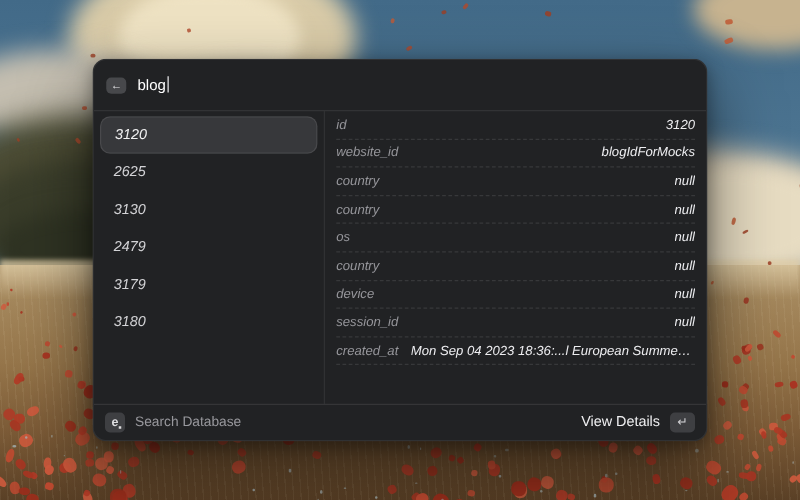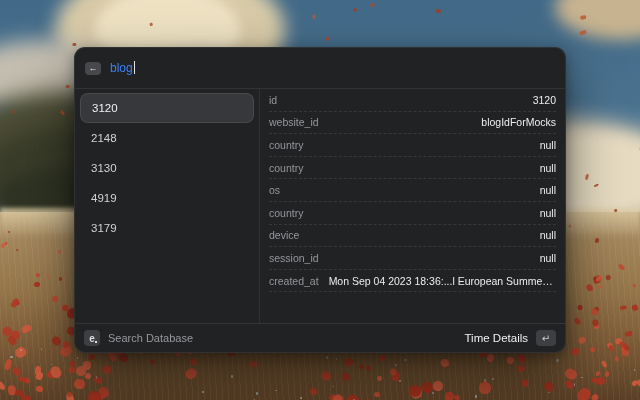--- a/index.html
+++ b/index.html
@@ -37,28 +37,28 @@
   .window{position:absolute;left:74px;top:47px;width:492px;height:306px;z-index:10;
     background:#212224;border:1px solid rgba(255,255,255,.07);border-radius:11px;
     box-shadow:0 24px 55px rgba(0,0,0,.55),0 4px 14px rgba(0,0,0,.35);
     box-sizing:border-box;display:flex;flex-direction:column;overflow:hidden;
     color:#e8e8ea;}
   .header{height:40px;flex:0 0 40px;display:flex;align-items:center;padding:0 10px;
     border-bottom:1px solid rgba(255,255,255,.08);}
   .back-btn{width:16px;height:13px;border:none;border-radius:4px;background:#47484b;
     color:#e3e3e5;font-size:9px;line-height:13px;display:flex;align-items:center;
     justify-content:center;padding:0;cursor:default;}
-  .query{display:flex;margin-left:9px;font-size:12px;color:#3b82f6;}
+  .query{display:flex;margin-left:9px;font-size:12px;color:#ffffff;}
   .caret{width:1px;height:13px;background:#e6e6e8;margin-left:1px;}
   .dropdown{margin-left:auto;height:22px;box-sizing:border-box;display:flex;align-items:center;
     gap:24px;padding:0 9px;border:1px solid #4a4b4e;border-radius:6px;font-size:11px;color:#ececee;}
   .chev{width:7px;height:7px;position:relative;top:-1px;}
   .chev::before{content:"";position:absolute;left:0;top:2px;width:5px;height:5px;
     border-right:1.4px solid #aeaeb2;border-bottom:1.4px solid #aeaeb2;transform:rotate(45deg);}
-  .body{flex:1 1 auto;display:flex;min-height:0;}
+  .body{flex:1 1 auto;display:flex;min-height:0;font-style:italic;}
   .list{width:185px;flex:0 0 185px;box-sizing:border-box;padding:4px 5px;
     border-right:1px solid rgba(255,255,255,.07);overflow:hidden;}
   .list-item{height:30px;line-height:30px;padding-left:11px;font-size:11.5px;color:#d3d3d6;
     border-radius:8px;box-sizing:border-box;}
   .list-item.selected{background:#37383b;border:1px solid rgba(255,255,255,.09);
     line-height:28px;color:#f1f1f2;}
   .details{flex:1 1 auto;padding:0 9px;overflow:hidden;}
   .detail-row{height:21.6px;display:flex;align-items:center;justify-content:space-between;
     border-bottom:1px dashed rgba(255,255,255,.10);gap:10px;}
   .detail-key{font-size:10.5px;color:#96969b;white-space:nowrap;}
@@ -383,24 +383,25 @@
     </button>
     <div class="query">
       <span>blog</span>
       <span class="caret"></span>
     </div>
   </div>
 
   <div class="body">
     <div class="list">
       <div class="list-item selected">3120</div>
-      <div class="list-item">2148</div>
+      <div class="list-item">2625</div>
       <div class="list-item">3130</div>
-      <div class="list-item">4919</div>
+      <div class="list-item">2479</div>
       <div class="list-item">3179</div>
+      <div class="list-item">3180</div>
     </div>
 
     <div class="details">
       <div class="detail-row">
         <span class="detail-key">id</span>
         <span class="detail-val">3120</span>
       </div>
       <div class="detail-row">
         <span class="detail-key">website_id</span>
         <span class="detail-val">blogIdForMocks</span>
@@ -435,17 +436,17 @@
       </div>
     </div>
   </div>
 
   <div class="footer">
     <span class="ext-icon">
       <span>e</span>
     </span>
     <span class="footer-src">Search Database</span>
     <div class="footer-right">
-      <span class="footer-action">Time Details</span>
+      <span class="footer-action">View Details</span>
       <span class="keycap">↵</span>
     </div>
   </div>
 </div>
 
 </body></html>

